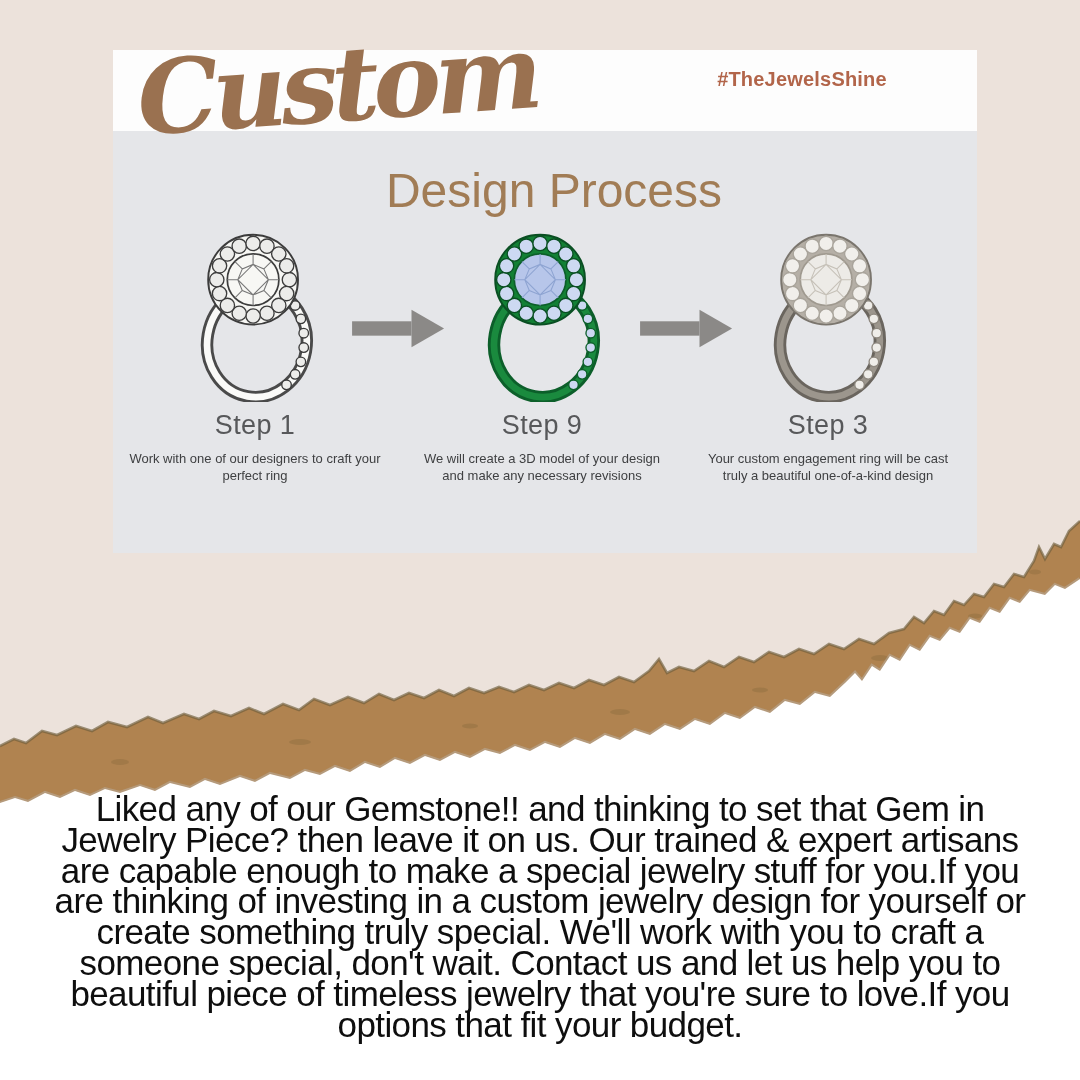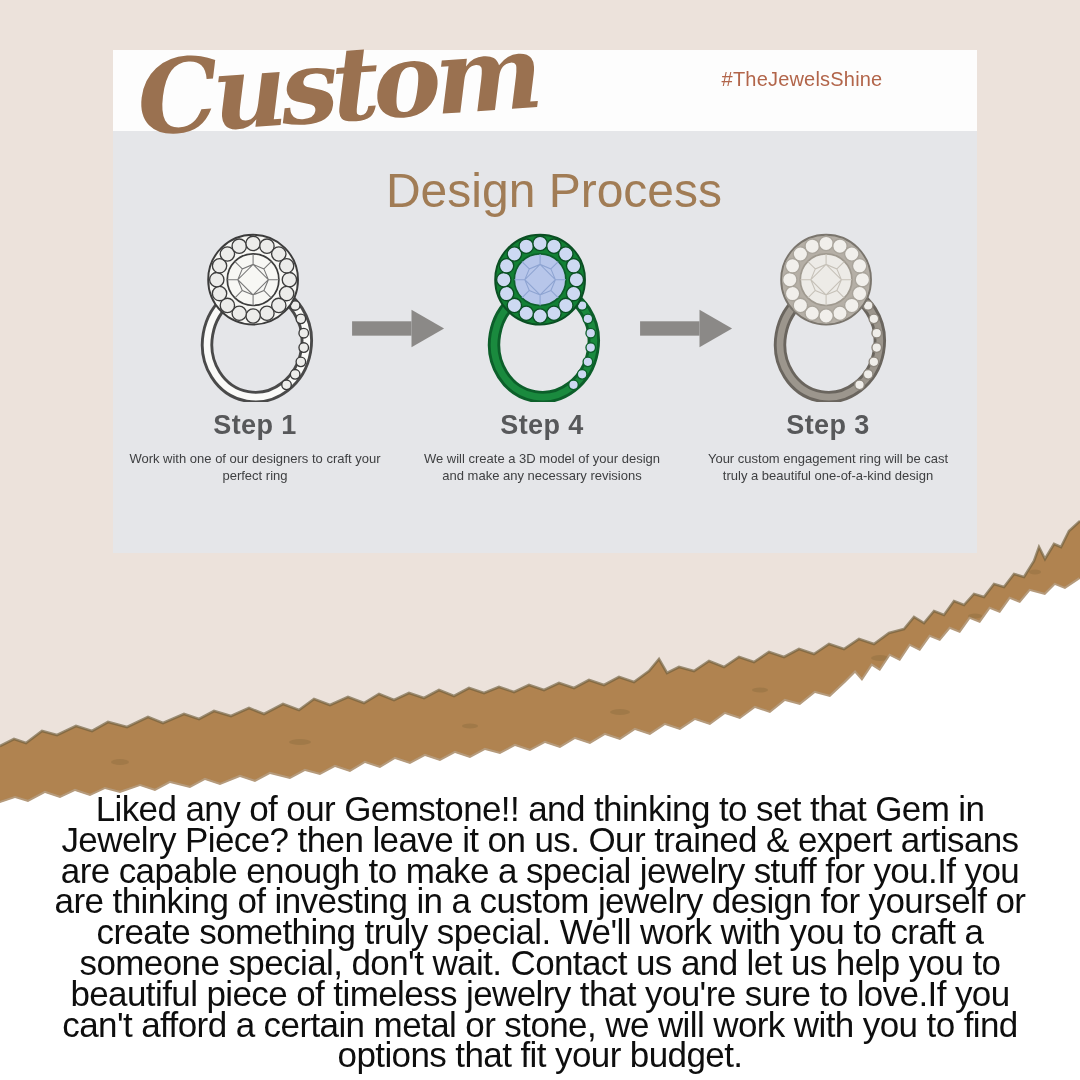--- a/index.html
+++ b/index.html
@@ -15,29 +15,29 @@
     font-family:"DejaVu Serif",serif;font-style:italic;font-weight:bold;
     font-size:102px;line-height:1.25;color:#9a7150;letter-spacing:-6px;
     transform:rotate(-4deg);transform-origin:left top;
   }
   .title-serif{
     position:absolute;left:268px;top:113px;width:346px;text-align:center;
     font-family:Liberation Sans, sans-serif;font-size:48px;color:#a17c55;
   }
   .hashtag{
     position:absolute;left:569px;top:18px;width:240px;text-align:center;
-    font-size:20px;font-weight:normal;color:#b2654a;letter-spacing:.2px;
+    font-size:20px;font-weight:bold;color:#b2654a;letter-spacing:.2px;
   }
   .ring{position:absolute;top:180px;width:172px;height:172px;}
   .ring-1{left:56px;} .ring-2{left:343px;} .ring-3{left:629px;}
   .arrow{position:absolute;top:255px;width:96px;height:46px;}
   .arrow-1{left:239px;} .arrow-2{left:527px;}
   .step-col{position:absolute;top:360px;width:280px;text-align:center;}
   .step-col-1{left:2px;} .step-col-2{left:289px;} .step-col-3{left:575px;}
-  .step-label{font-size:27px;font-weight:700;color:#57585a;letter-spacing:.4px;}
+  .step-label{font-size:27px;font-weight:400;color:#57585a;letter-spacing:.4px;}
   .step-desc{margin:9px auto 0;width:252px;font-size:13px;line-height:1.32;color:#3f4042;}
 
   
   .body-text{position:absolute;left:40px;top:794px;width:1000px;text-align:center;color:#0e0e0e;}
   .body-line{font-size:35px;line-height:30.8px;letter-spacing:-0.6px;white-space:nowrap;}
 </style>
 </head>
 <body>
 
 <div class="poster">
@@ -172,21 +172,21 @@
       </g>
       <circle cx="88" cy="52" r="27" fill="#edebe7" stroke="#9f998f" stroke-width="1.8"></circle>
       <path fill="none" stroke="#c6c1b8" stroke-width="1.1" d="M104,52 L99.3,63.3 L88,68 L76.7,63.3 L72,52 L76.7,40.7 L88,36 L99.3,40.7 Z M104,52 L115,52 M99.3,63.3 L107,71 M88,68 L88,79 M76.7,63.3 L69,71 M72,52 L61,52 M76.7,40.7 L69,33 M88,36 L88,25 M99.3,40.7 L107,33 M104,52 L88,68 L72,52 L88,36 Z"></path>
     </svg>
 
     <div class="step-col step-col-1">
       <div class="step-label">Step 1</div>
       <div class="step-desc">Work with one of our designers to craft your perfect ring</div>
     </div>
     <div class="step-col step-col-2">
-      <div class="step-label">Step 4</div>
+      <div class="step-label">Step 9</div>
       <div class="step-desc">We will create a 3D model of your design and make any necessary revisions</div>
     </div>
     <div class="step-col step-col-3">
       <div class="step-label">Step 3</div>
       <div class="step-desc">Your custom engagement ring will be cast truly a beautiful one-of-a-kind design</div>
     </div>
   </div>
 
   <svg class="torn-svg" width="1080" height="1080" viewBox="0 0 1080 1080">
 
@@ -211,17 +211,16 @@
   </svg>
 
   <div class="body-text">
     <div class="body-line">Liked any of our Gemstone!! and thinking to set that Gem in</div>
     <div class="body-line">Jewelry Piece? then leave it on us. Our trained &amp; expert artisans</div>
     <div class="body-line">are capable enough to make a special jewelry stuff for you.If you</div>
     <div class="body-line">are thinking of investing in a custom jewelry design for yourself or</div>
     <div class="body-line">create something truly special. We'll work with you to craft a</div>
     <div class="body-line">someone special, don't wait. Contact us and let us help you to</div>
     <div class="body-line">beautiful piece of timeless jewelry that you're sure to love.If you</div>
-    <div class="body-line">can't afford a certain metal or stone, we will work with you to find</div>
     <div class="body-line">options that fit your budget.</div>
   </div>
 
 </div>
 
 </body></html>

